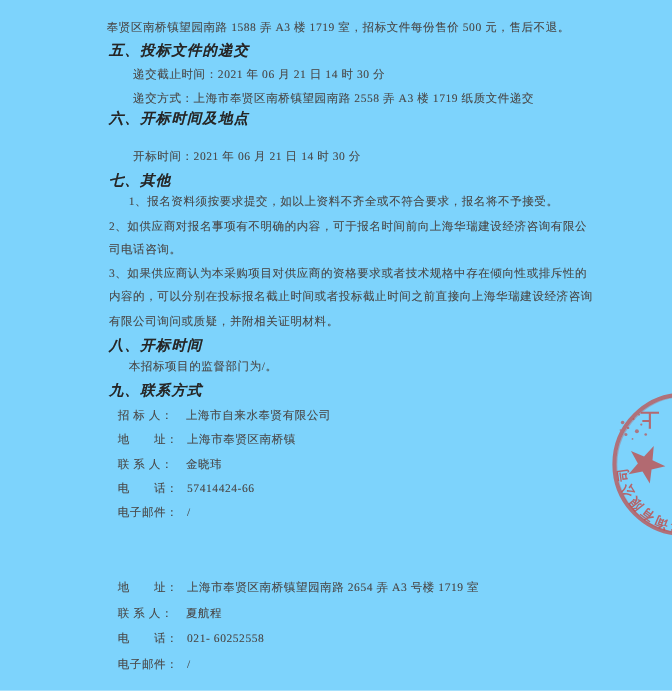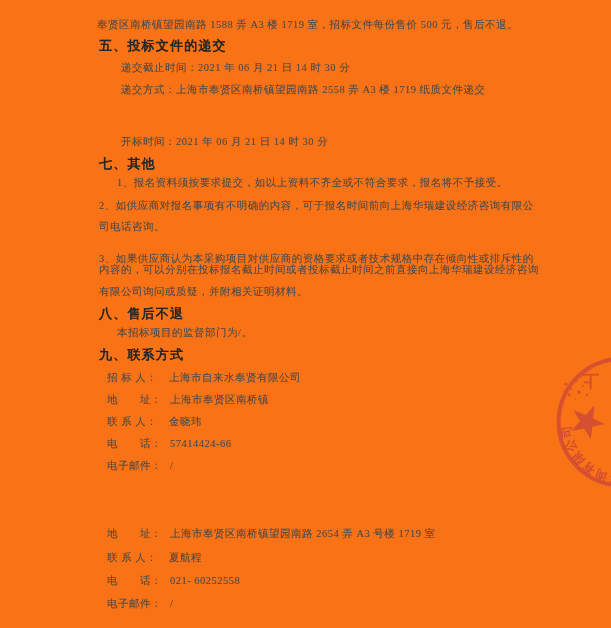--- a/index.html
+++ b/index.html
@@ -4,31 +4,32 @@
 <style>
   html,body{margin:0;padding:0;}
   body{
     width:611px;height:628px;
     background:#ffffff;
     font-family:"Liberation Serif","DejaVu Serif",serif;
     position:relative;
   }
   .page{
     position:relative;width:611px;height:628px;
-    background:#f97316;overflow:hidden;
+    background:#7dd3fc;overflow:hidden;
   }
   .line{
     position:absolute;white-space:nowrap;
     font-size:10.5px;color:#4a4a4a;letter-spacing:0.5px;
     text-shadow:0 0 .5px rgba(80,80,80,.35);
   }
   .heading{
     position:absolute;white-space:nowrap;
     font-size:13px;font-weight:bold;color:#262626;letter-spacing:1.2px;
     text-shadow:0 0 .4px rgba(40,40,40,.4);
+    font-style:italic;
   }
   .row{
     position:absolute;white-space:nowrap;
     font-size:10.5px;color:#4a4a4a;letter-spacing:0.5px;
     text-shadow:0 0 .5px rgba(80,80,80,.35);
   }
   .lab{display:inline-block;min-width:54px;}
   .val{margin-left:8px;margin-top:24px;}
   .seal{
     position:absolute;left:552px;top:351px;width:140px;height:150px;
@@ -39,31 +40,32 @@
 <body>
 
 <div class="page">
 
   <div class="line" style="top:18px;left:97px">奉贤区南桥镇望园南路 1588 弄 A3 楼 1719 室，招标文件每份售价 500 元，售后不退。</div>
 
   <div class="heading" style="top:37px;left:99px">五、投标文件的递交</div>
   <div class="line" style="top:61px;left:121px">递交截止时间：2021 年 06 月 21 日 14 时 30 分</div>
   <div class="line" style="top:83px;left:121px">递交方式：上海市奉贤区南桥镇望园南路 2558 弄 A3 楼 1719 纸质文件递交</div>
 
+  <div class="heading" style="top:99px;left:99px">六、开标时间及地点</div>
   <div class="line" style="top:135px;left:121px">开标时间：2021 年 06 月 21 日 14 时 30 分</div>
 
   <div class="heading" style="top:155px;left:99px">七、其他</div>
   <div class="line" style="top:176px;left:117px">1、报名资料须按要求提交，如以上资料不齐全或不符合要求，报名将不予接受。</div>
   <div class="line" style="top:199px;left:99px">2、如供应商对报名事项有不明确的内容，可于报名时间前向上海华瑞建设经济咨询有限公</div>
   <div class="line" style="top:220px;left:99px">司电话咨询。</div>
-  <div class="line" style="top:252px;left:99px">3、如果供应商认为本采购项目对供应商的资格要求或者技术规格中存在倾向性或排斥性的</div>
+  <div class="line" style="top:242px;left:99px">3、如果供应商认为本采购项目对供应商的资格要求或者技术规格中存在倾向性或排斥性的</div>
   <div class="line" style="top:263px;left:99px">内容的，可以分别在投标报名截止时间或者投标截止时间之前直接向上海华瑞建设经济咨询</div>
   <div class="line" style="top:285px;left:99px">有限公司询问或质疑，并附相关证明材料。</div>
 
-  <div class="heading" style="top:305px;left:99px">八、售后不退</div>
+  <div class="heading" style="top:305px;left:99px">八、开标时间</div>
   <div class="line" style="top:326px;left:117px">本招标项目的监督部门为/。</div>
 
   <div class="heading" style="top:346px;left:99px">九、联系方式</div>
 
   <div class="row" style="top:371px;left:107px">
     <span class="lab">招 标 人：</span><span class="val">上海市自来水奉贤有限公司</span>
   </div>
   <div class="row" style="top:393px;left:107px">
     <span class="lab">地　　址：</span><span class="val">上海市奉贤区南桥镇</span>
   </div>

